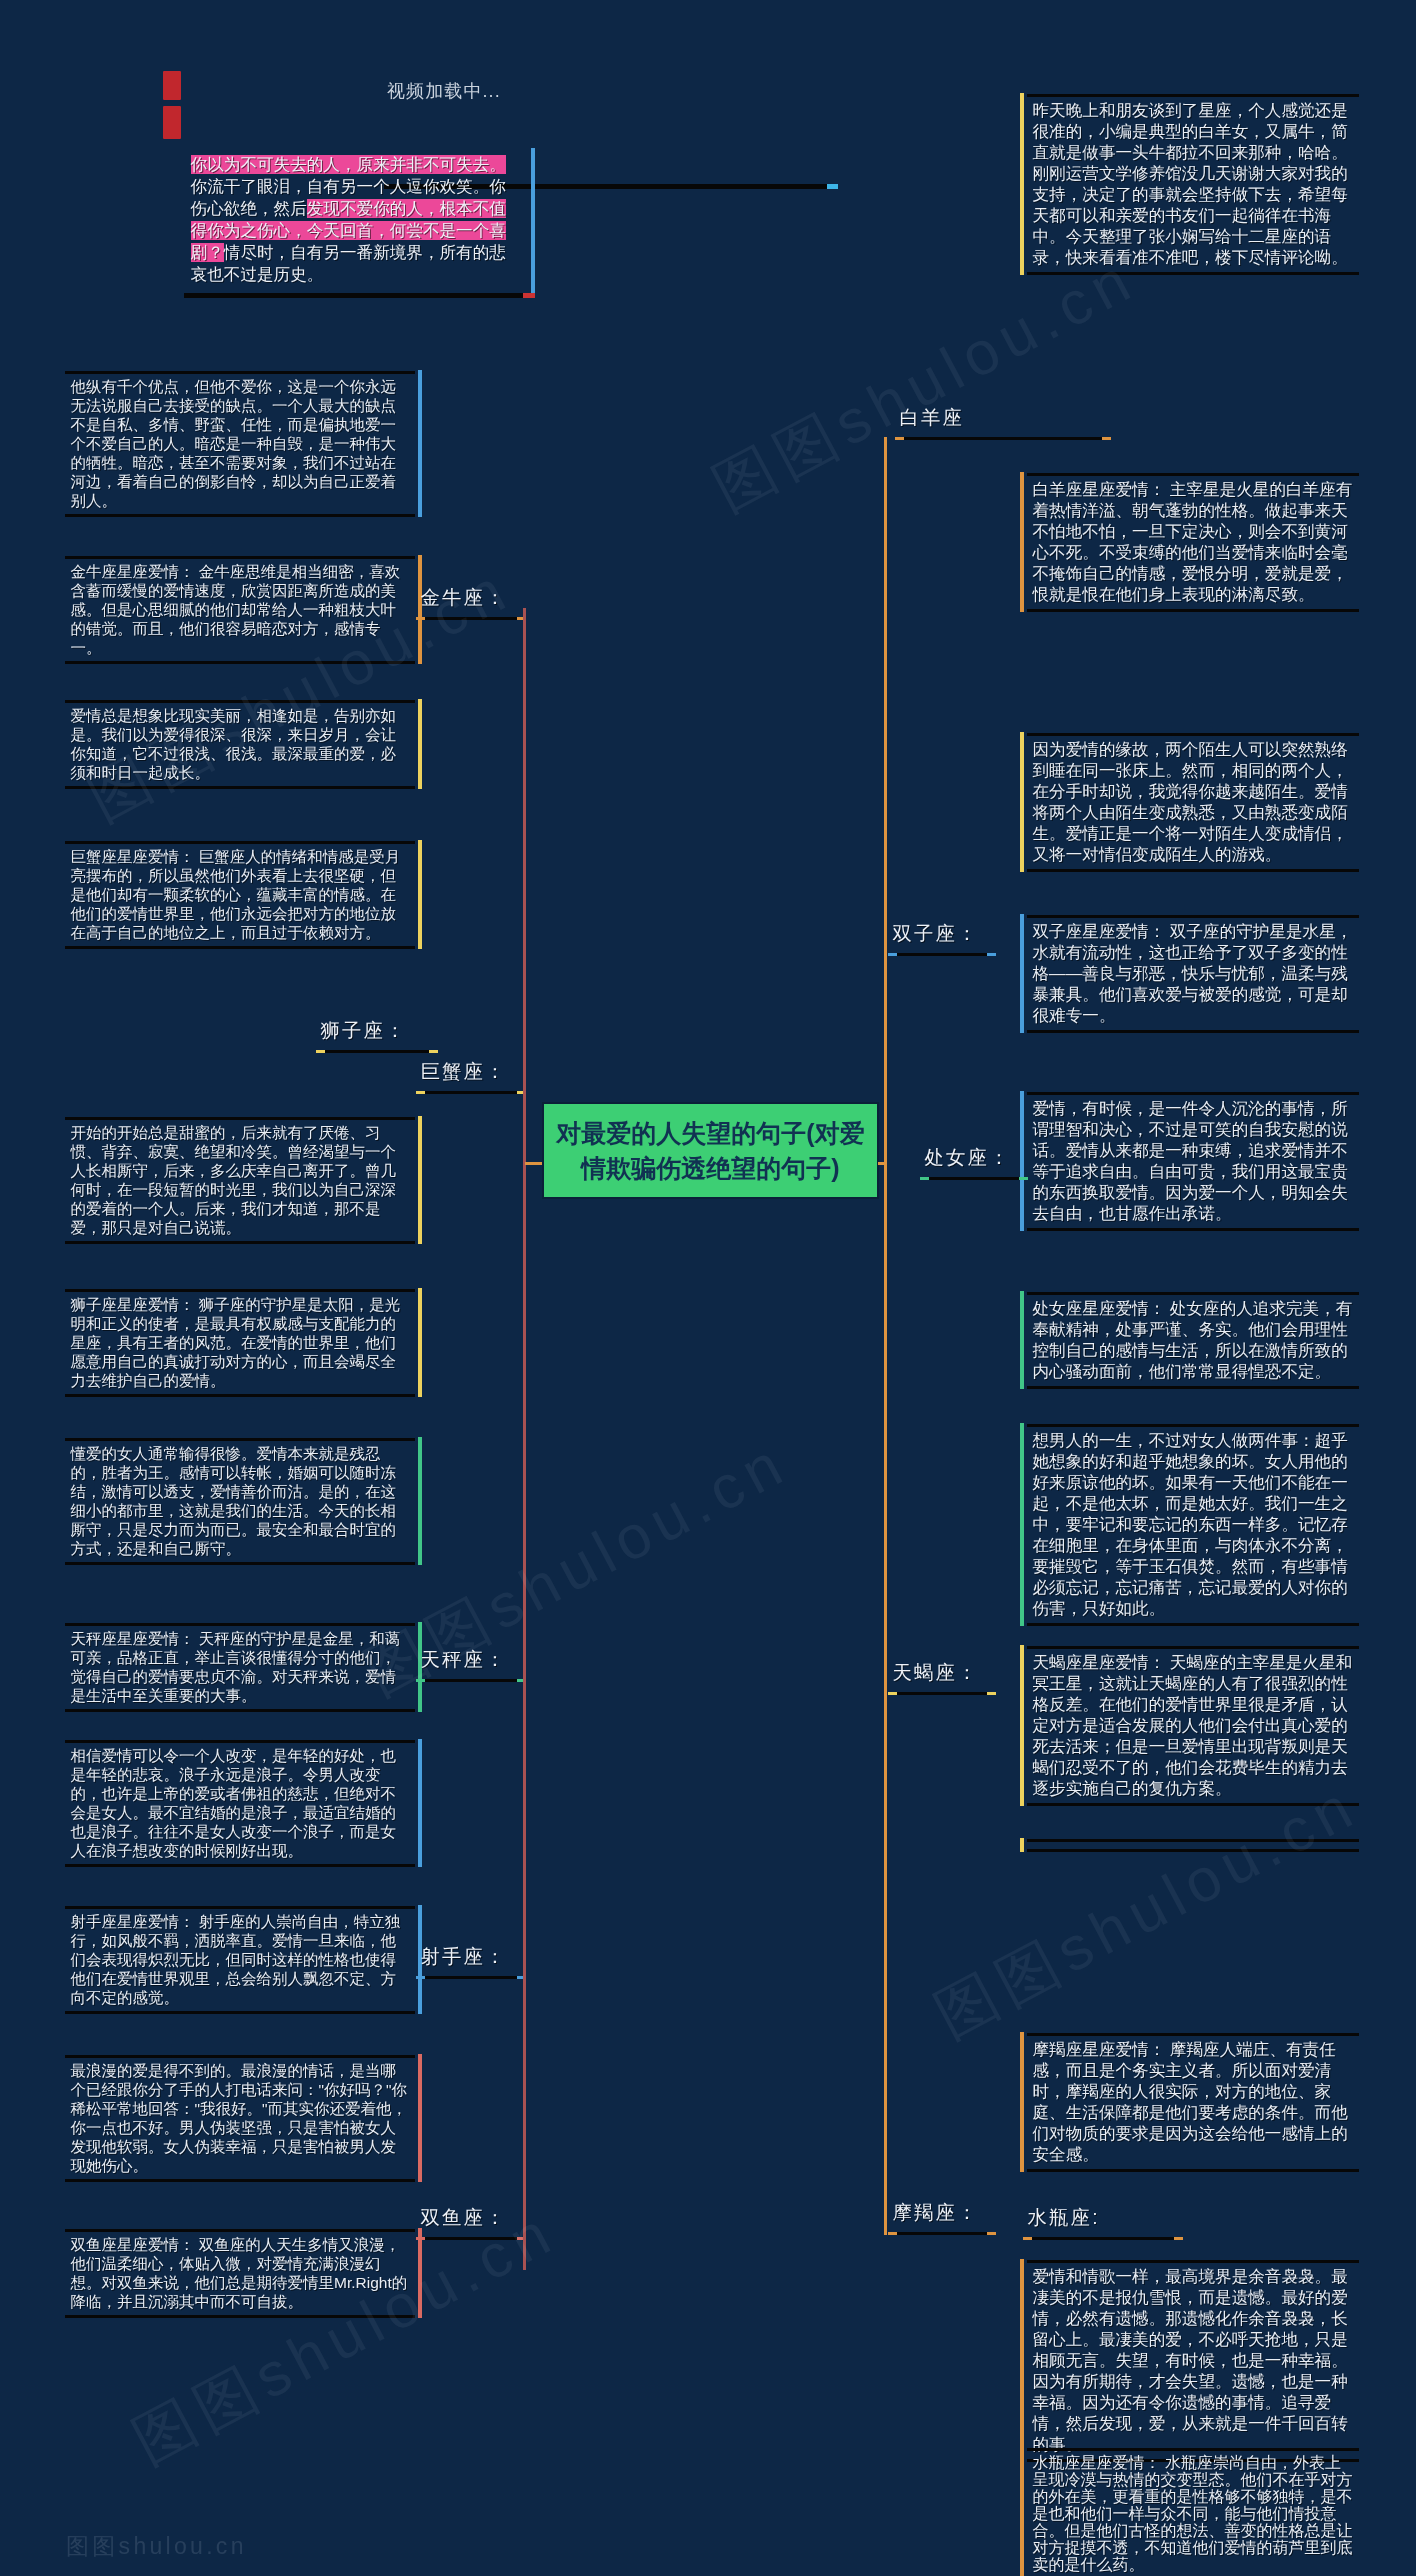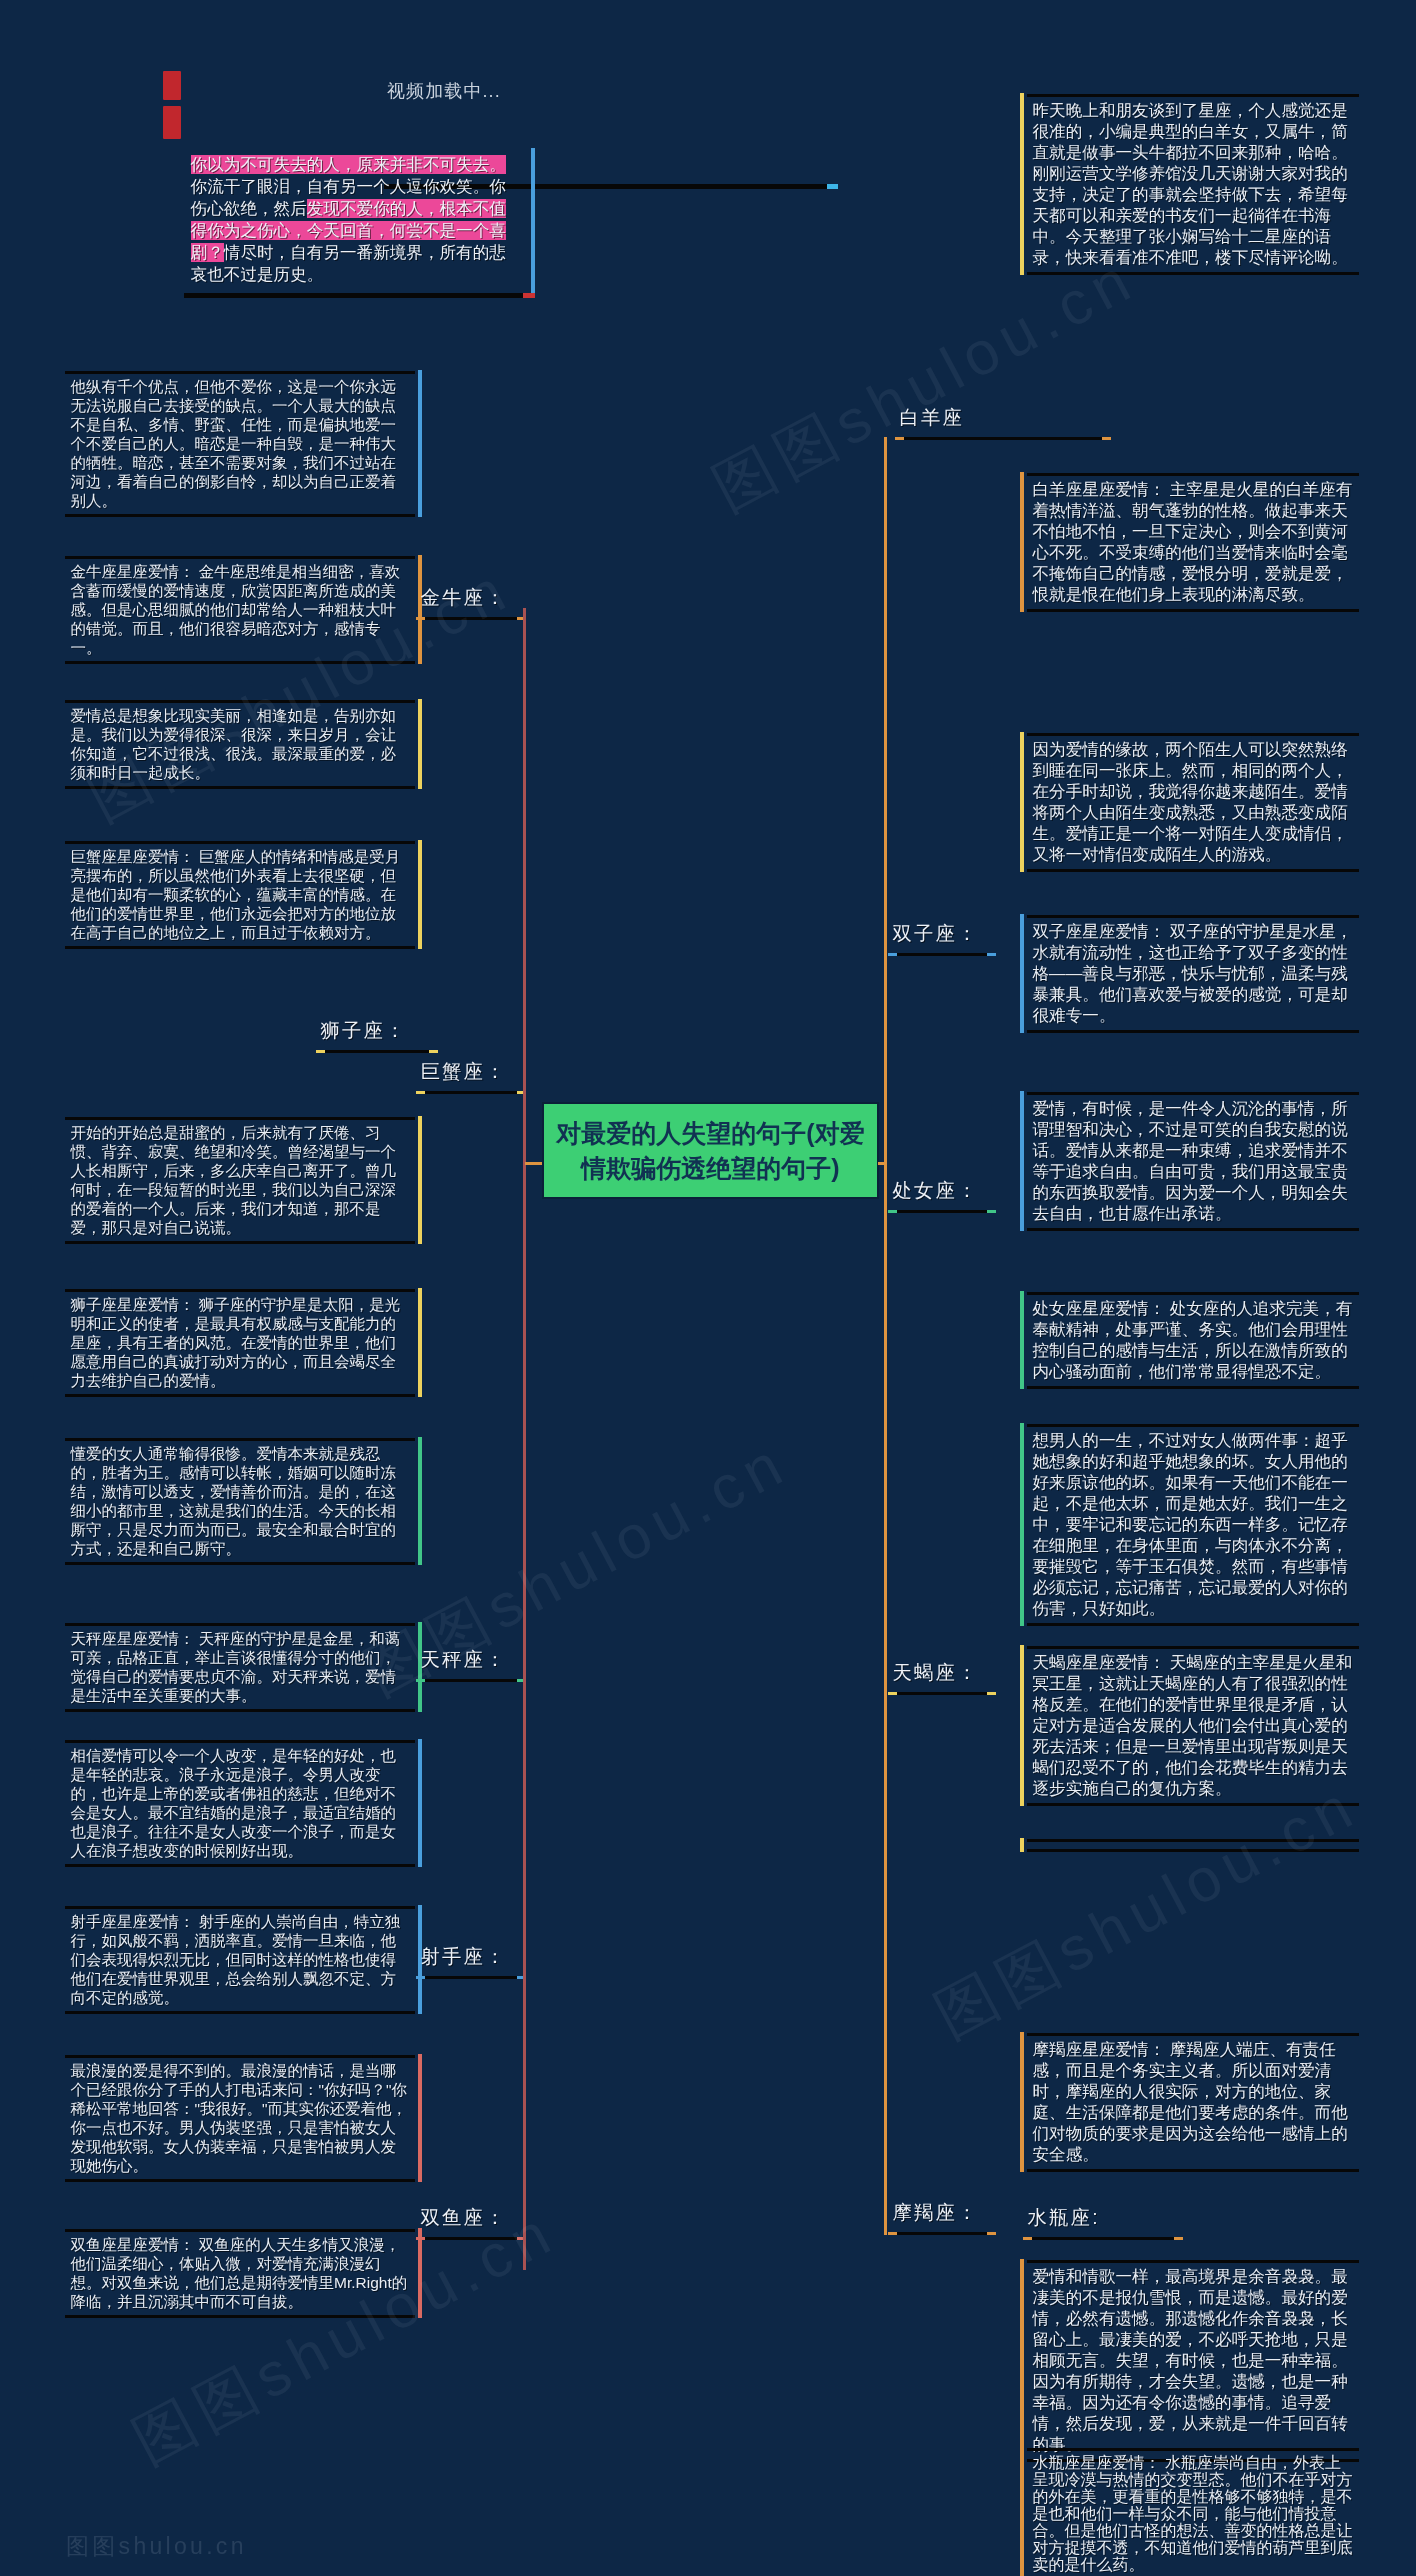--- a/index.html
+++ b/index.html
@@ -242,21 +242,21 @@
 </div>
 
 <div class="lbl" style="left:895px;top:404px;width:216px;--c:#de9440;">
   <span>白羊座</span>
   <div class="lbl-line"></div>
 </div>
 <div class="lbl" style="left:888px;top:920px;width:108px;--c:#4a9fdd;">
   <span>双子座：</span>
   <div class="lbl-line"></div>
 </div>
-<div class="lbl" style="left:888px;top:1177px;width:108px;--c:#41c688;">
+<div class="lbl" style="left:888px;top:1144px;width:108px;padding-left:32px;--c:#41c688;">
   <span>处女座：</span>
   <div class="lbl-line"></div>
 </div>
 <div class="lbl" style="left:888px;top:1659px;width:108px;--c:#edd25e;">
   <span>天蝎座：</span>
   <div class="lbl-line"></div>
 </div>
 <div class="lbl" style="left:888px;top:2199px;width:108px;--c:#de9440;">
   <span>摩羯座：</span>
   <div class="lbl-line"></div>

